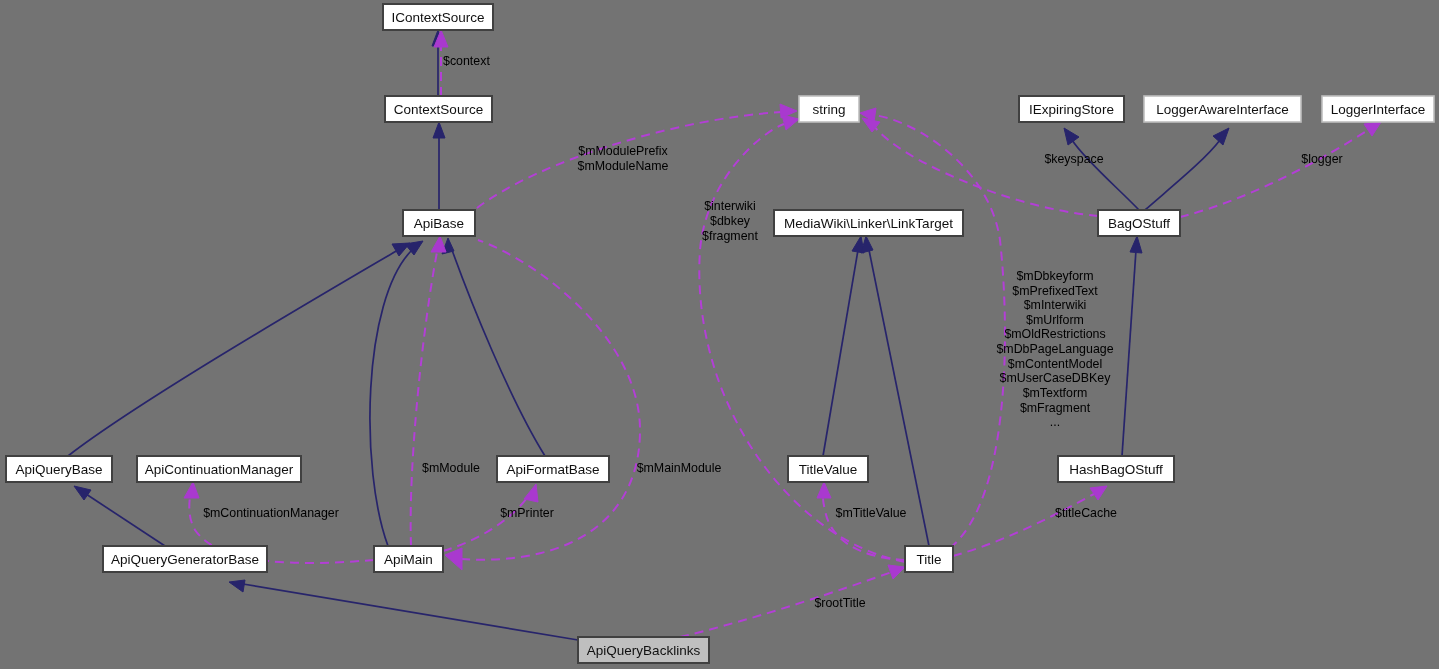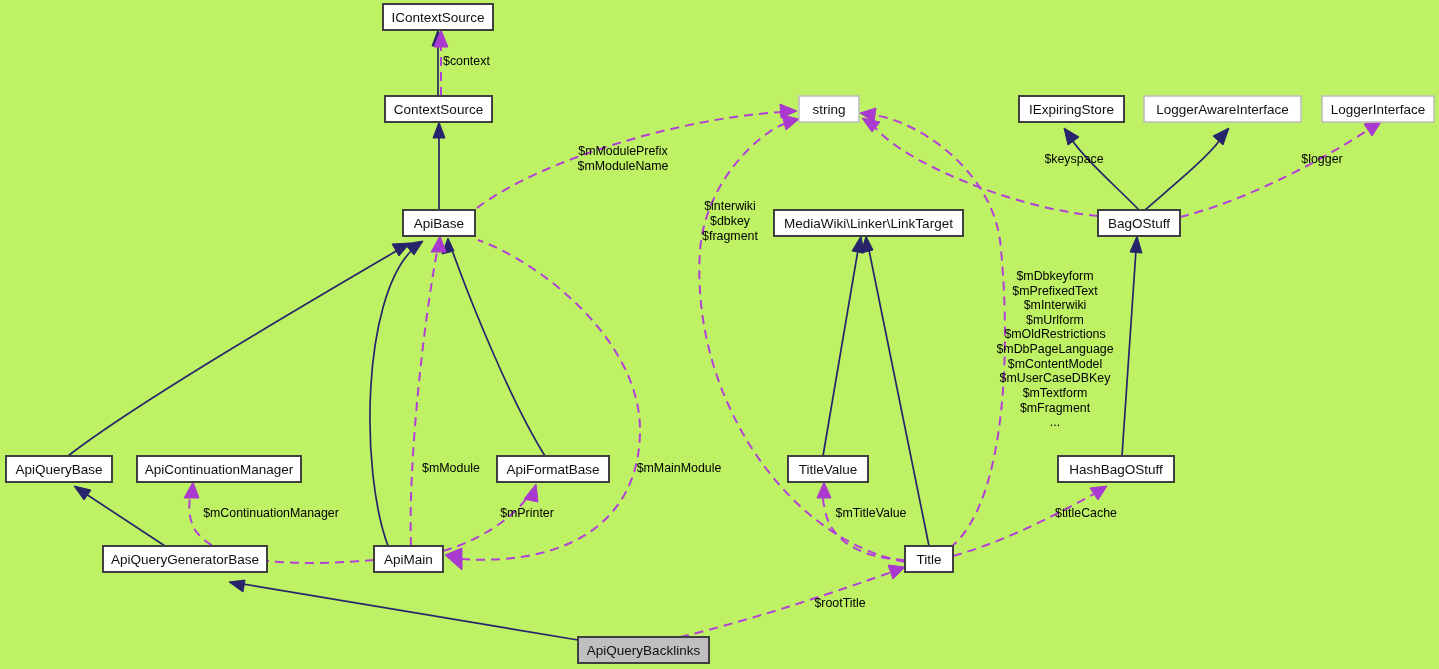--- a/index.html
+++ b/index.html
@@ -7,21 +7,21 @@
     padding: 0;
     background: #ffffff;
   }
   body {
     font-family: "Liberation Sans", sans-serif;
   }
   #diagram-root {
     position: relative;
     width: 1439px;
     height: 669px;
-    background: #bef264;
+    background: #737373;
     overflow: hidden;
   }
   svg.graph {
     position: absolute;
     top: 0;
     left: 0;
     width: 1439px;
     height: 669px;
     display: block;
   }

